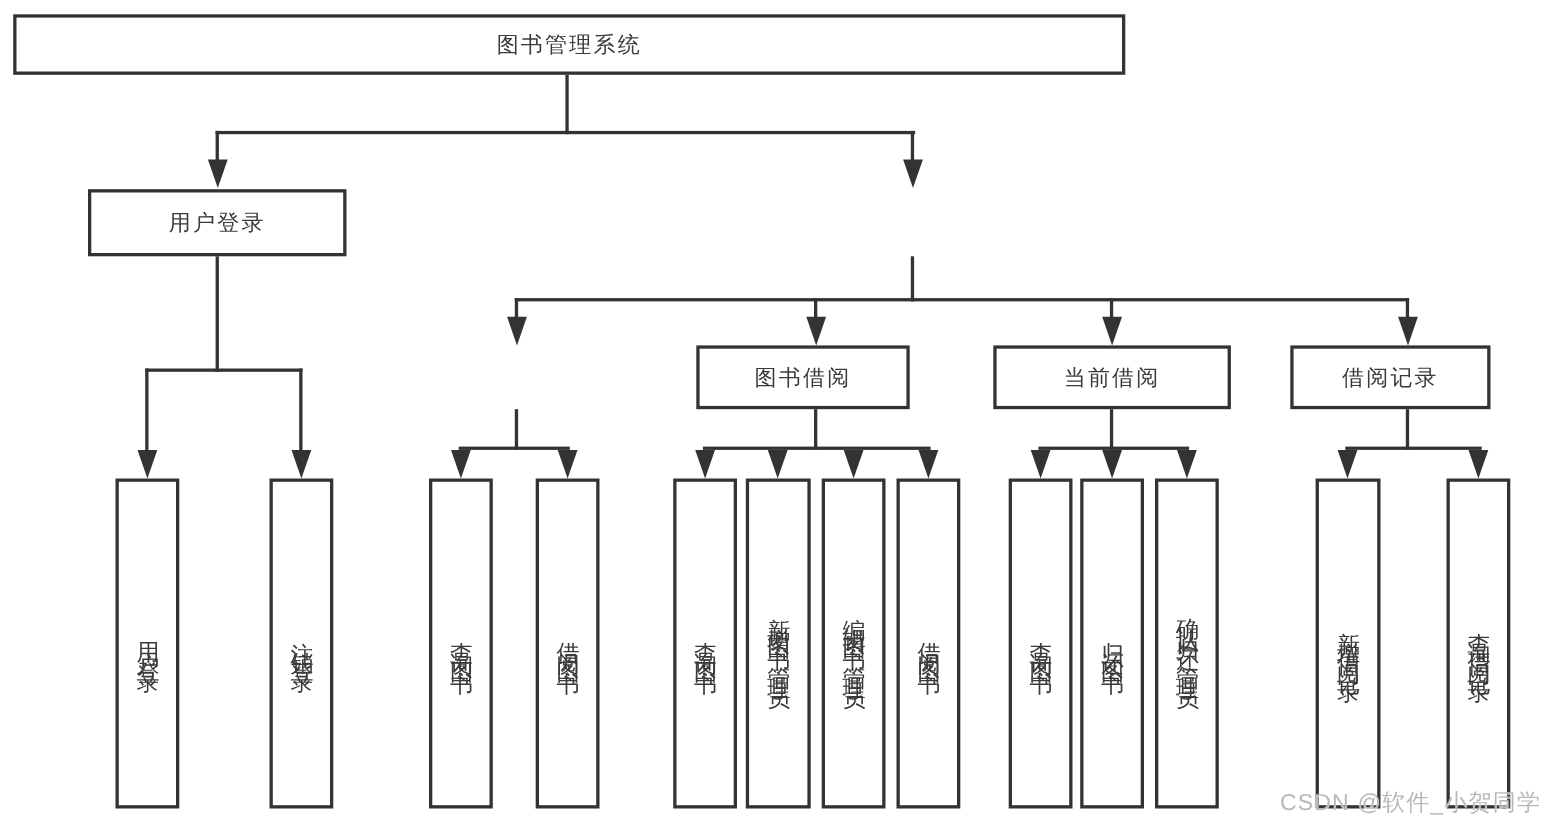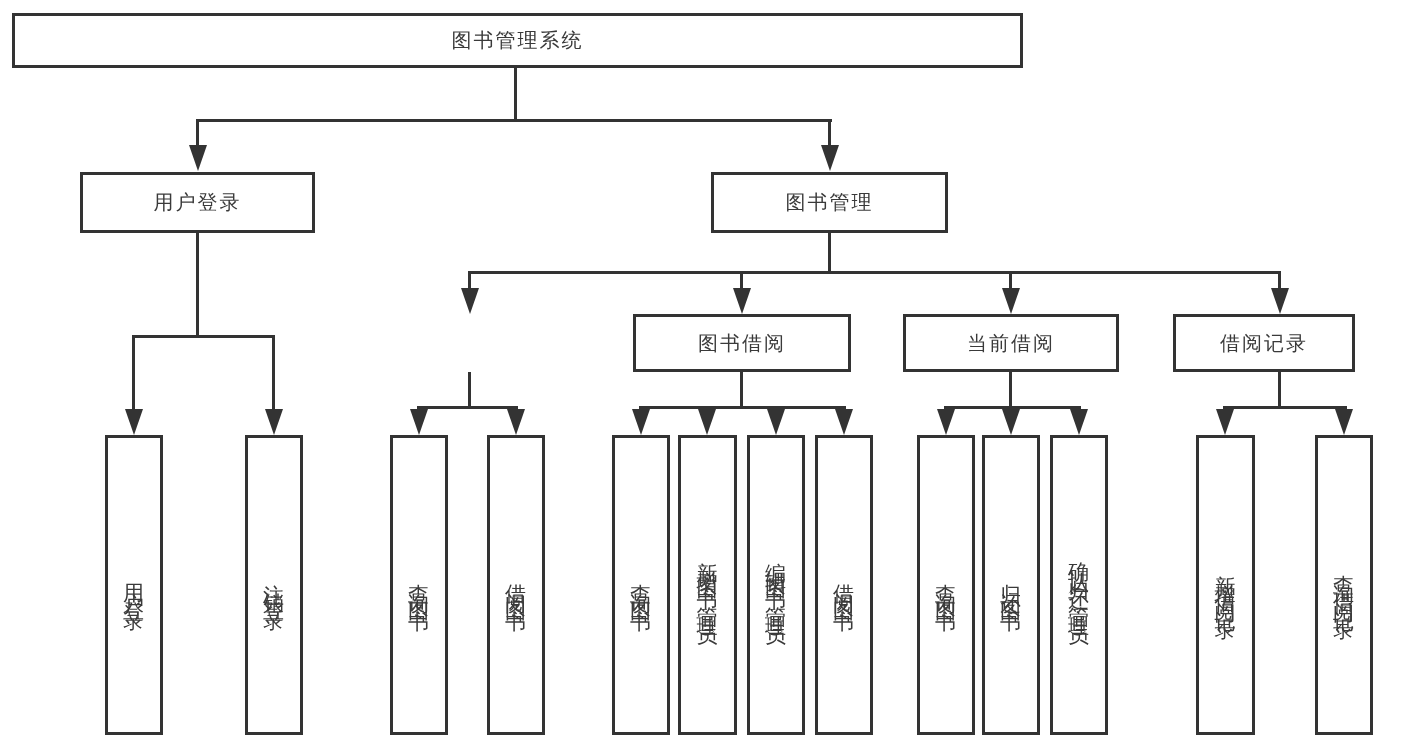--- a/index.html
+++ b/index.html
@@ -55,43 +55,40 @@
   <div class="v" style="left:514px;top:68px;height:54px"></div>
   <div class="h" style="left:196px;top:119px;width:636px"></div>
   <div class="v" style="left:196px;top:119px;height:28px"></div>
   <div class="arrow" style="left:189px;top:145px"></div>
   <div class="v" style="left:828px;top:119px;height:28px"></div>
   <div class="arrow" style="left:821px;top:145px"></div>
 
   <div class="box hnode" style="left:80px;top:172px;width:235px;height:61px">
     <span>用户登录</span>
   </div>
-  <div class="box hnode" style="left:711px;top:172px;width:237px;height:61px">
-    <span>图书管理</span>
-  </div>
 
   <div class="v" style="left:196px;top:233px;height:105px"></div>
   <div class="h" style="left:132px;top:335px;width:143px"></div>
   <div class="v" style="left:132px;top:335px;height:76px"></div>
   <div class="arrow" style="left:125px;top:409px"></div>
   <div class="v" style="left:272px;top:335px;height:76px"></div>
   <div class="arrow" style="left:265px;top:409px"></div>
 
   <div class="v" style="left:828px;top:233px;height:41px"></div>
   <div class="h" style="left:468px;top:271px;width:813px"></div>
   <div class="v" style="left:468px;top:271px;height:20px"></div>
   <div class="arrow" style="left:461px;top:288px"></div>
   <div class="v" style="left:740px;top:271px;height:20px"></div>
   <div class="arrow" style="left:733px;top:288px"></div>
   <div class="v" style="left:1009px;top:271px;height:20px"></div>
   <div class="arrow" style="left:1002px;top:288px"></div>
   <div class="v" style="left:1278px;top:271px;height:20px"></div>
   <div class="arrow" style="left:1271px;top:288px"></div>
 
-  <div class="box hnode" style="left:633px;top:314px;width:218px;height:58px">
+  <div class="box hnode" style="left:633px;top:314px;width:194px;height:58px">
     <span>图书借阅</span>
   </div>
   <div class="box hnode" style="left:903px;top:314px;width:216px;height:58px">
     <span>当前借阅</span>
   </div>
   <div class="box hnode" style="left:1173px;top:314px;width:182px;height:58px">
     <span>借阅记录</span>
   </div>
 
   <div class="v" style="left:468px;top:372px;height:37px"></div>
@@ -154,14 +151,15 @@
     <span class="vtext">确认归还（管理员）</span>
   </div>
 
   <div class="box leaf" style="left:1196px;top:435px;width:59px;height:300px">
     <span class="vtext">新增借阅记录</span>
   </div>
   <div class="box leaf" style="left:1315px;top:435px;width:58px;height:300px">
     <span class="vtext">查询借阅记录</span>
   </div>
 
+  <div class="watermark">CSDN @软件_小贺同学</div>
 
 </div>
 
 </body></html>

